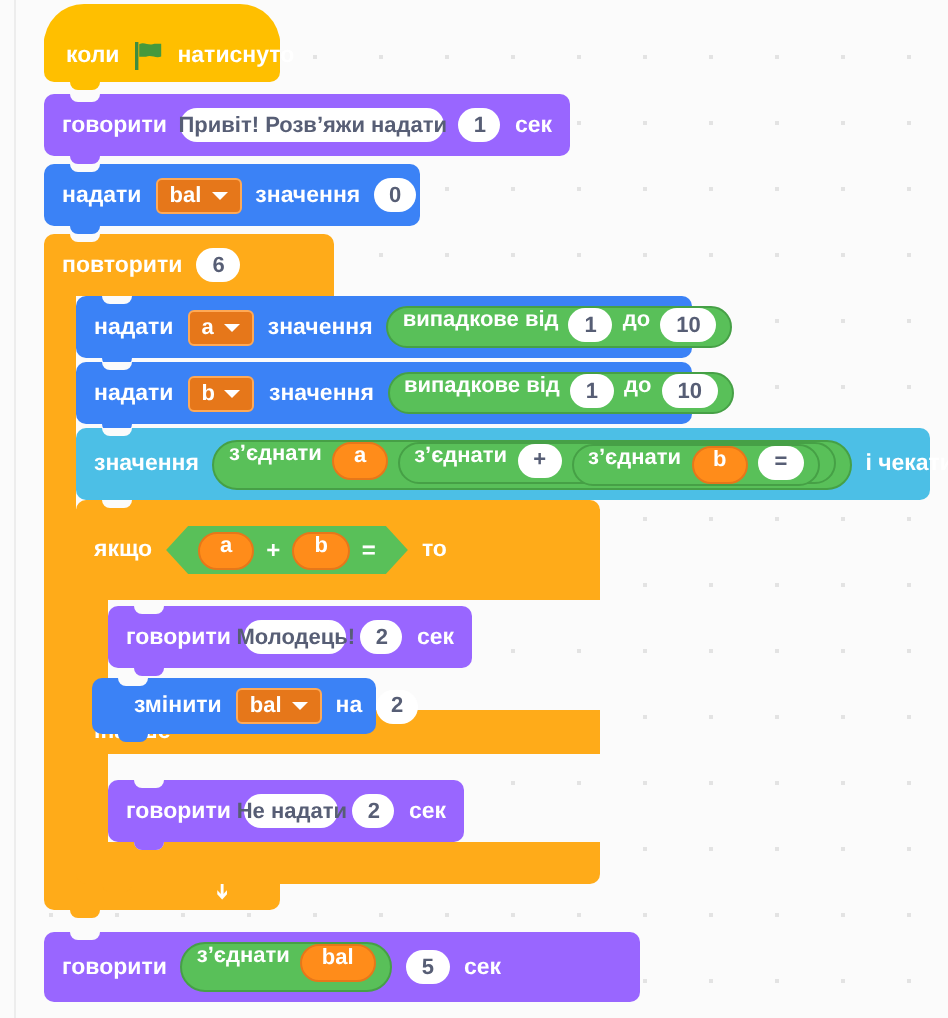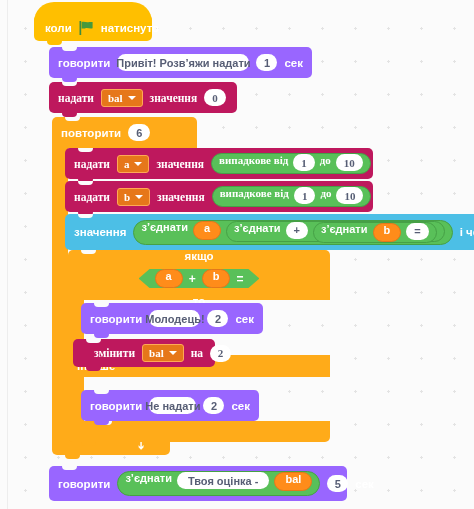--- a/index.html
+++ b/index.html
@@ -24,34 +24,33 @@
     position:absolute;
     border-radius:5px;
     display:flex;align-items:center;
     color:#fff;
     font-size:11.5px;
     font-weight:bold;
     box-sizing:border-box;
     padding:0 9px;
     gap:7px;
     white-space:nowrap;
-    margin-left:27px;
   }
   .blk::before{ 
     content:"";position:absolute;left:13px;top:0;width:15px;height:4px;
     background:#fbfbfb;border-radius:0 0 4px 4px;
   }
   .blk::after{  
     content:"";position:absolute;left:13px;bottom:-4px;width:15px;height:4px;
     border-radius:0 0 4px 4px;background:inherit;
   }
   .blk.nonub::after{display:none;}
   .c-looks {background:#9966ff;}
-  .c-vars  {background:#be185d;font-family:Liberation Serif, serif;}
-  .c-ctrl  {background:#ffab19;margin-left:30px;}
+  .c-vars  {background:#3b82f6;}
+  .c-ctrl  {background:#ffab19;}
   .c-sense {background:#4cbfe6;}
 
   
   .hat{
     position:absolute;
     background:#ffbf00;
     border-radius:5px;
     color:#fff;font-size:11.5px;font-weight:bold;
     display:flex;align-items:flex-end;
     padding:0 13px 0 11px;
@@ -134,21 +133,21 @@
   .flag svg{display:block;}
   .loopicon{position:absolute;color:#fff;font-size:14px;font-weight:bold;}
 </style>
 </head>
 <body>
 
 <div class="edge-line"></div>
 
 <div id="stage">
 
-  <div class="hat" style="left:34px;top:15px;width:118px;height:26px;">
+  <div class="hat" style="left:22px;top:15px;width:118px;height:26px;">
     <div class="hat-top"></div>
     <div class="hat-row">
       <span>коли</span>
       <span class="flag">
         <svg width="15" height="14" viewBox="0 0 15 14">
           <rect x="0.5" y="0" width="1.7" height="14" fill="#3f8c3f"></rect>
           <path d="M2.6 1.1 C5.2 -0.3 7.6 2.2 10.2 0.9 L13.6 0.9 L13.6 7.2 C11 8.5 8.6 6.1 6 7.4 L2.6 7.4 Z" fill="#45993d"></path>
         </svg>
       </span>
       <span>натиснуто</span>
@@ -226,21 +225,21 @@
           <span class="lbl">з’єднати</span>
           <span class="rep var">b</span>
           <span class="oval">=</span>
         </span>
       </span>
     </span>
     <span>і чекати</span>
   </div>
 
   <div class="cblock" style="left:38px;top:250px;width:262px;height:192px;">
-    <div class="c-top c-ctrl" style="width:262px;height:50px;flex-direction:column;">
+    <div class="c-top c-ctrl" style="width:262px;height:50px;">
       <span>якщо</span>
       <span class="hexwrap r">
         <span class="rep var">a</span>
         <span class="plus">+</span>
         <span class="rep var">b</span>
         <span class="plus">=</span>
       </span>
       <span>то</span>
     </div>
     <div class="c-arm c-ctrl" style="top:36px;height:69px;"></div>
@@ -275,20 +274,19 @@
     <span>говорити</span>
     <span class="oval txt">Не надати</span>
     <span class="oval">2</span>
     <span>сек</span>
   </div>
 
   <div class="blk c-looks nonub" style="left:22px;top:466px;width:298px;height:35px;">
     <span>говорити</span>
     <span class="rep op" style="height:25px;">
       <span class="lbl">з’єднати</span>
-      <span class="oval txt">Твоя оцінка -</span>
       <span class="rep var">bal</span>
     </span>
     <span class="oval">5</span>
     <span>сек</span>
   </div>
 
 </div>
 
 </body></html>

